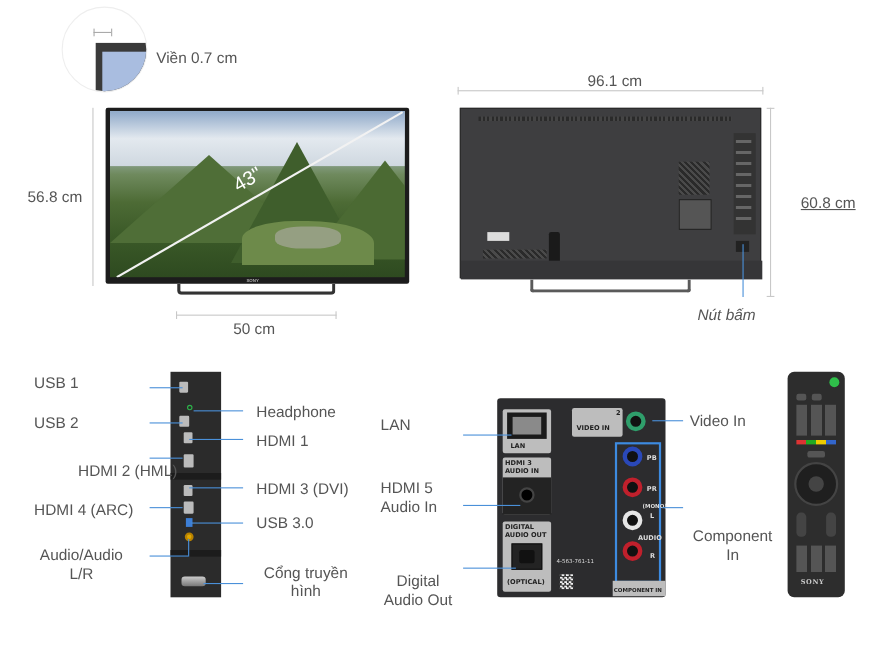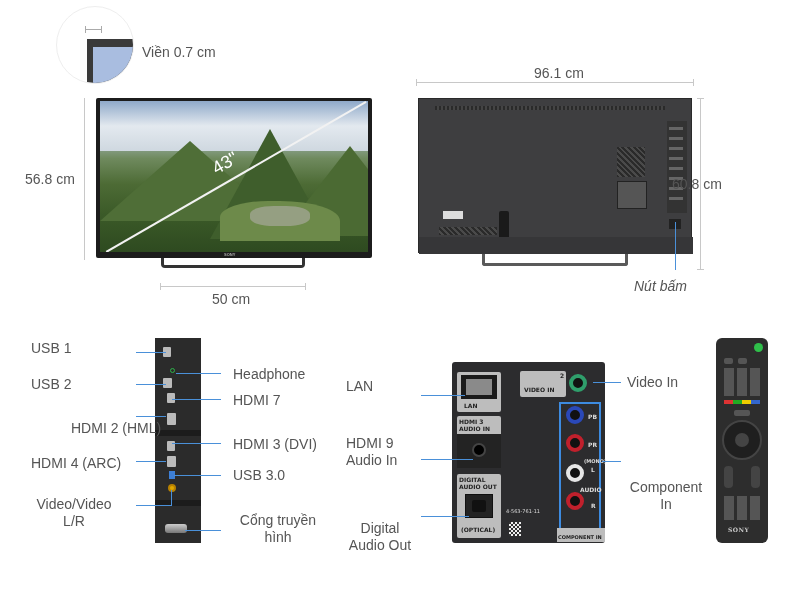--- a/index.html
+++ b/index.html
@@ -79,21 +79,21 @@
   <div class="abs" style="left:20px;top:128px;width:58px;height:8px;background:repeating-linear-gradient(45deg,#2a2a2a 0 2px,#4a4a4a 2px 4px);"></div>
   <div class="abs" style="left:24px;top:112px;width:20px;height:8px;background:#ddd;"></div>
   <div class="abs" style="left:80px;top:112px;width:10px;height:36px;background:#1a1a1a;border-radius:2px;"></div>
   <div class="abs" style="left:0;top:138px;width:274px;height:17px;background:#363638;"></div>
 </div>
 <div class="tv-back-stand"></div>
 
 <div class="dim-line" style="left:700px;top:98px;width:1px;height:172px;"></div>
 <div class="dim-line" style="left:697px;top:98px;width:7px;height:1px;"></div>
 <div class="dim-line" style="left:697px;top:269px;width:7px;height:1px;"></div>
-<div class="lbl" style="left:672px;top:176px;">60.8 cm</div>
+<div class="lbl" style="left:728px;top:176px;text-decoration:underline;">60.8 cm</div>
 
 <div class="blue-line" style="left:675px;top:222px;width:1px;height:48px;"></div>
 <div class="lbl" style="left:634px;top:278px;font-style:italic;">Nút bấm</div>
 
 <div class="side-panel">
   <div class="port" style="left:8px;top:9px;width:8px;height:10px;"></div>
   <div class="abs" style="left:15px;top:30px;width:5px;height:5px;border-radius:50%;border:1.5px solid #2db34a;"></div>
   <div class="port" style="left:8px;top:40px;width:9px;height:10px;"></div>
   <div class="port" style="left:12px;top:55px;width:8px;height:10px;"></div>
   <div class="port" style="left:12px;top:75px;width:9px;height:12px;"></div>
@@ -107,28 +107,28 @@
 </div>
 
 <div class="lbl" style="left:31px;top:340px;">USB 1</div>
 <div class="blue-line" style="left:136px;top:352px;width:30px;height:1px;"></div>
 <div class="lbl" style="left:31px;top:376px;">USB 2</div>
 <div class="blue-line" style="left:136px;top:384px;width:30px;height:1px;"></div>
 <div class="lbl" style="left:31px;top:420px;margin-left:40px;">HDMI 2 (HML)</div>
 <div class="blue-line" style="left:136px;top:416px;width:30px;height:1px;"></div>
 <div class="lbl" style="left:31px;top:455px;text-align:right;">HDMI 4 (ARC)</div>
 <div class="blue-line" style="left:136px;top:461px;width:30px;height:1px;"></div>
-<div class="lbl c" style="left:31px;top:496px;width:86px;white-space:pre-line;">Video/Video
+<div class="lbl c" style="left:31px;top:496px;width:86px;white-space:pre-line;">Audio/Audio
 L/R</div>
 <div class="blue-line" style="left:136px;top:505px;width:35px;height:1px;"></div>
 <div class="blue-line" style="left:171px;top:490px;width:1px;height:16px;"></div>
 
 <div class="lbl" style="left:233px;top:366px;">Headphone</div>
 <div class="blue-line" style="left:176px;top:373px;width:45px;height:1px;"></div>
-<div class="lbl" style="left:233px;top:392px;">HDMI 7</div>
+<div class="lbl" style="left:233px;top:392px;">HDMI 1</div>
 <div class="blue-line" style="left:172px;top:399px;width:49px;height:1px;"></div>
 <div class="lbl" style="left:233px;top:436px;">HDMI 3 (DVI)</div>
 <div class="blue-line" style="left:172px;top:443px;width:49px;height:1px;"></div>
 <div class="lbl" style="left:233px;top:467px;">USB 3.0</div>
 <div class="blue-line" style="left:174px;top:475px;width:47px;height:1px;"></div>
 <div class="lbl c" style="left:233px;top:512px;width:90px;white-space:pre-line;">Cổng truyền
 hình</div>
 <div class="blue-line" style="left:185px;top:530px;width:36px;height:1px;"></div>
 
 <div class="back-panel">
@@ -168,21 +168,21 @@
   <div class="rca" style="left:114px;top:102px;border-color:#e6e6e6;"></div>
   <div class="plabel" style="left:128px;top:124px;">AUDIO</div>
   <div class="rca" style="left:114px;top:130px;border-color:#c0202c;"></div>
   <div class="plabel" style="left:139px;top:140px;">R</div>
   <div class="abs" style="left:105px;top:166px;width:48px;height:14px;background:#bdbdbd;"></div>
   <div class="plabel" style="left:106px;top:172px;color:#222;font-size:5px;">COMPONENT IN</div>
 </div>
 
 <div class="lbl" style="left:346px;top:378px;">LAN</div>
 <div class="blue-line" style="left:421px;top:395px;width:44px;height:1px;"></div>
-<div class="lbl" style="left:346px;top:435px;white-space:pre-line;">HDMI 9
+<div class="lbl" style="left:346px;top:435px;white-space:pre-line;">HDMI 5
 Audio In</div>
 <div class="blue-line" style="left:421px;top:459px;width:52px;height:1px;"></div>
 <div class="lbl c" style="left:344px;top:520px;width:72px;white-space:pre-line;">Digital
 Audio Out</div>
 <div class="blue-line" style="left:421px;top:516px;width:48px;height:1px;"></div>
 
 <div class="blue-line" style="left:593px;top:382px;width:28px;height:1px;"></div>
 <div class="lbl" style="left:627px;top:374px;">Video In</div>
 <div class="blue-line" style="left:602px;top:461px;width:19px;height:1px;"></div>
 <div class="lbl c" style="left:622px;top:452px;width:88px;white-space:pre-line;margin-top:27px;">Component

